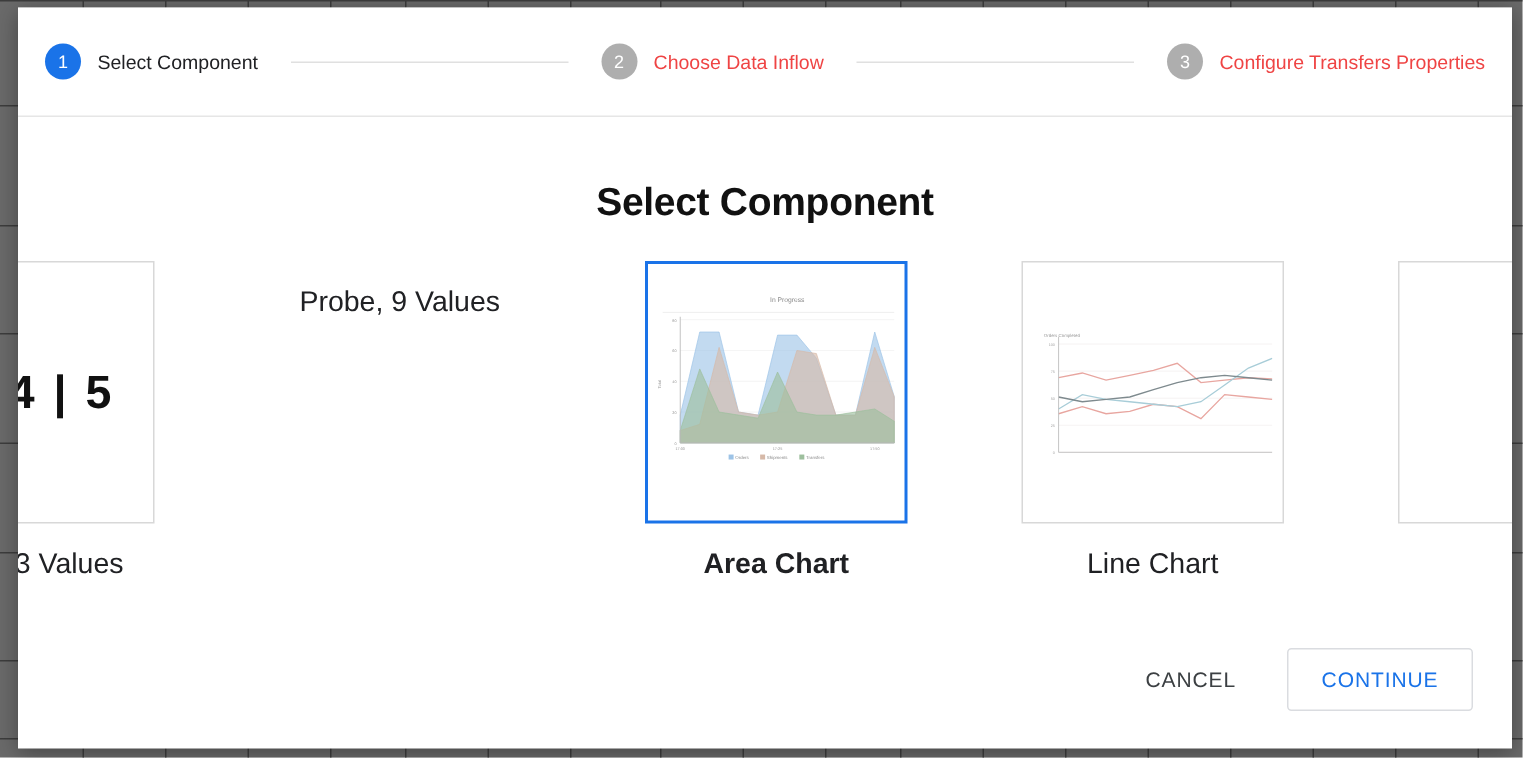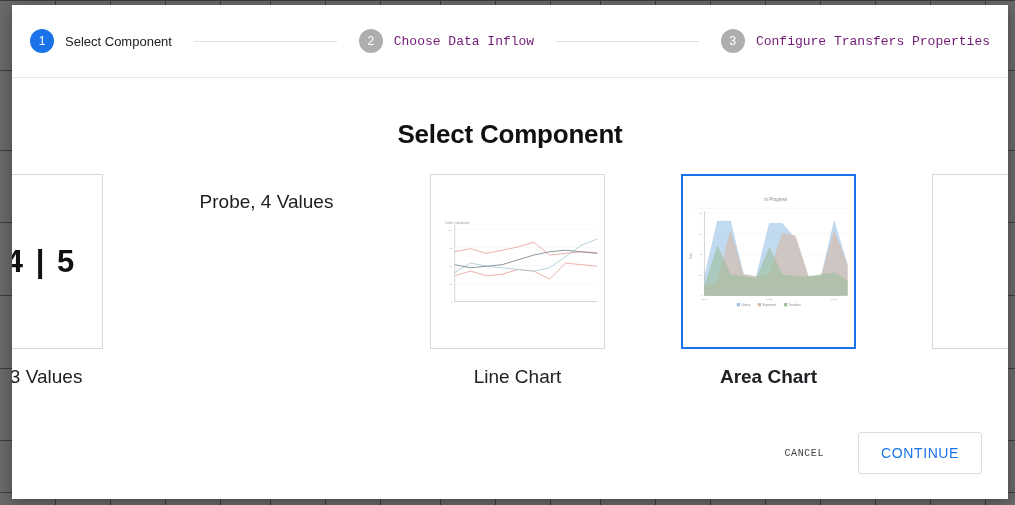--- a/index.html
+++ b/index.html
@@ -72,21 +72,21 @@
     text-align: center;
     flex: 0 0 24px;
   }
   .step.active .step-bullet { background: #1a73e8; }
   .step.inactive .step-bullet { background: #aeaeae; }
   .step-label {
     margin-left: 11px;
     font-size: 13px;
   }
   .step.active .step-label { color: #202124; }
-  .step.inactive .step-label { color: #701a75; font-family: Liberation Mono, monospace; }
+  .step.inactive .step-label { color: #ef4444; }
   .step-connector {
     flex: 1 1 auto;
     height: 1px;
     background: #e0e0e0;
     margin: 0 22px;
     min-width: 30px;
   }
 
   
   .modal-body {
@@ -169,22 +169,22 @@
     height: 92px;
     display: flex;
     align-items: center;
     justify-content: flex-end;
     padding-right: 26px;
     gap: 22px;
   }
   .btn-text {
     background: none;
     border: none;
-    font-family: Liberation Mono, monospace;
-    font-size: 10px;
+    font-family: Liberation Sans, sans-serif;
+    font-size: 14px;
     letter-spacing: .6px;
     color: #3c4043;
     padding: 9px 12px;
     cursor: pointer;
   }
   .btn-outline {
     background: #fff;
     border: 1px solid #dadce0;
     border-radius: 3px;
     font-family: inherit;
@@ -257,46 +257,21 @@
       <div class="carousel-track">
 
         <div class="card">
           <div class="card-thumb">
             <div class="probe-values">3 | 4 | 5</div>
           </div>
           <div class="card-label">Probe, 3 Values</div>
         </div>
 
         <div class="card">
-          <div class="card-label">Probe, 4 Values</div>
-        </div>
-
-        <div class="card">
-          <div class="card-thumb">
-            <svg class="thumb-svg" id="line-thumb" viewBox="0 0 175 175">
-                <text x="14" y="50" font-size="3" fill="#9a9a9a" font-family="Liberation Sans, sans-serif">Orders Completed</text>
-                <line x1="24" y1="55" x2="168" y2="55" stroke="#f2eeee" stroke-width="0.5"></line>
-                <line x1="24" y1="73.25" x2="168" y2="73.25" stroke="#f2eeee" stroke-width="0.5"></line>
-                <line x1="24" y1="91.5" x2="168" y2="91.5" stroke="#f2eeee" stroke-width="0.5"></line>
-                <line x1="24" y1="109.75" x2="168" y2="109.75" stroke="#f2eeee" stroke-width="0.5"></line>
-                <line x1="24" y1="128" x2="168" y2="128" stroke="#f2eeee" stroke-width="0.5"></line>
-                <polyline points="24.0,77.7 40.0,74.5 56.0,79.3 72.0,76.1 88.0,72.8 104.0,68.0 120.0,81.0 136.0,79.3 152.0,77.7 168.0,78.5" fill="none" stroke="#e8a6a0" stroke-width="0.9"></polyline>
-                <polyline points="24.0,102.0 40.0,97.2 56.0,102.0 72.0,100.4 88.0,95.6 104.0,97.2 120.0,105.3 136.0,89.1 152.0,90.7 168.0,92.3" fill="none" stroke="#e8a6a0" stroke-width="0.9"></polyline>
-                <polyline points="24.0,98.8 40.0,89.1 56.0,92.3 72.0,93.9 88.0,95.6 104.0,97.2 120.0,93.9 136.0,82.6 152.0,71.2 168.0,64.7" fill="none" stroke="#a8cdd8" stroke-width="0.9"></polyline>
-                <polyline points="24.0,90.7 40.0,93.9 56.0,92.3 72.0,90.7 88.0,85.8 104.0,81.0 120.0,77.7 136.0,76.1 152.0,77.7 168.0,79.3" fill="none" stroke="#7e8a8e" stroke-width="0.9"></polyline>
-                <line x1="24" y1="50" x2="24" y2="128" stroke="#bdbdbd" stroke-width="0.6"></line>
-                <line x1="24" y1="128" x2="168" y2="128" stroke="#bdbdbd" stroke-width="0.6"></line>
-                <text x="21.5" y="129.2" font-size="2.5" fill="#a5a5a5" text-anchor="end" font-family="Liberation Sans, sans-serif">0</text>
-                <text x="21.5" y="110.95" font-size="2.5" fill="#a5a5a5" text-anchor="end" font-family="Liberation Sans, sans-serif">25</text>
-                <text x="21.5" y="92.7" font-size="2.5" fill="#a5a5a5" text-anchor="end" font-family="Liberation Sans, sans-serif">50</text>
-                <text x="21.5" y="74.45" font-size="2.5" fill="#a5a5a5" text-anchor="end" font-family="Liberation Sans, sans-serif">75</text>
-                <text x="21.5" y="56.2" font-size="2.5" fill="#a5a5a5" text-anchor="end" font-family="Liberation Sans, sans-serif">100</text>
-              </svg>
-          </div>
-          <div class="card-label">Line Chart</div>
+          <div class="card-label">Probe, 9 Values</div>
         </div>
 
         <div class="card selected">
           <div class="card-thumb">
             <svg class="thumb-svg" id="area-thumb" viewBox="0 0 175 175">
                 <text x="95" y="26" font-size="4.6" fill="#8a8a8a" text-anchor="middle" font-family="Liberation Sans, sans-serif">In Progress</text>
                 <line x1="10" y1="33" x2="168" y2="33" stroke="#ececec" stroke-width="0.6"></line>
                 <line x1="22" y1="38" x2="168" y2="38" stroke="#f0f0f0" stroke-width="0.5"></line>
                 <line x1="22" y1="59" x2="168" y2="59" stroke="#f0f0f0" stroke-width="0.5"></line>
                 <line x1="22" y1="80" x2="168" y2="80" stroke="#f0f0f0" stroke-width="0.5"></line>
@@ -321,20 +296,45 @@
                 <rect x="76.5" y="130" width="3.4" height="3.4" fill="#d6b9a8"></rect>
                 <text x="81.1" y="133" font-size="3" fill="#8a8a8a" font-family="Liberation Sans, sans-serif">Shipments</text>
                 <rect x="103.25" y="130" width="3.4" height="3.4" fill="#9dbf9d"></rect>
                 <text x="107.85" y="133" font-size="3" fill="#8a8a8a" font-family="Liberation Sans, sans-serif">Transfers</text>
               </svg>
           </div>
           <div class="card-label">Area Chart</div>
         </div>
 
         <div class="card">
+          <div class="card-thumb">
+            <svg class="thumb-svg" id="line-thumb" viewBox="0 0 175 175">
+                <text x="14" y="50" font-size="3" fill="#9a9a9a" font-family="Liberation Sans, sans-serif">Orders Completed</text>
+                <line x1="24" y1="55" x2="168" y2="55" stroke="#f2eeee" stroke-width="0.5"></line>
+                <line x1="24" y1="73.25" x2="168" y2="73.25" stroke="#f2eeee" stroke-width="0.5"></line>
+                <line x1="24" y1="91.5" x2="168" y2="91.5" stroke="#f2eeee" stroke-width="0.5"></line>
+                <line x1="24" y1="109.75" x2="168" y2="109.75" stroke="#f2eeee" stroke-width="0.5"></line>
+                <line x1="24" y1="128" x2="168" y2="128" stroke="#f2eeee" stroke-width="0.5"></line>
+                <polyline points="24.0,77.7 40.0,74.5 56.0,79.3 72.0,76.1 88.0,72.8 104.0,68.0 120.0,81.0 136.0,79.3 152.0,77.7 168.0,78.5" fill="none" stroke="#e8a6a0" stroke-width="0.9"></polyline>
+                <polyline points="24.0,102.0 40.0,97.2 56.0,102.0 72.0,100.4 88.0,95.6 104.0,97.2 120.0,105.3 136.0,89.1 152.0,90.7 168.0,92.3" fill="none" stroke="#e8a6a0" stroke-width="0.9"></polyline>
+                <polyline points="24.0,98.8 40.0,89.1 56.0,92.3 72.0,93.9 88.0,95.6 104.0,97.2 120.0,93.9 136.0,82.6 152.0,71.2 168.0,64.7" fill="none" stroke="#a8cdd8" stroke-width="0.9"></polyline>
+                <polyline points="24.0,90.7 40.0,93.9 56.0,92.3 72.0,90.7 88.0,85.8 104.0,81.0 120.0,77.7 136.0,76.1 152.0,77.7 168.0,79.3" fill="none" stroke="#7e8a8e" stroke-width="0.9"></polyline>
+                <line x1="24" y1="50" x2="24" y2="128" stroke="#bdbdbd" stroke-width="0.6"></line>
+                <line x1="24" y1="128" x2="168" y2="128" stroke="#bdbdbd" stroke-width="0.6"></line>
+                <text x="21.5" y="129.2" font-size="2.5" fill="#a5a5a5" text-anchor="end" font-family="Liberation Sans, sans-serif">0</text>
+                <text x="21.5" y="110.95" font-size="2.5" fill="#a5a5a5" text-anchor="end" font-family="Liberation Sans, sans-serif">25</text>
+                <text x="21.5" y="92.7" font-size="2.5" fill="#a5a5a5" text-anchor="end" font-family="Liberation Sans, sans-serif">50</text>
+                <text x="21.5" y="74.45" font-size="2.5" fill="#a5a5a5" text-anchor="end" font-family="Liberation Sans, sans-serif">75</text>
+                <text x="21.5" y="56.2" font-size="2.5" fill="#a5a5a5" text-anchor="end" font-family="Liberation Sans, sans-serif">100</text>
+              </svg>
+          </div>
+          <div class="card-label">Line Chart</div>
+        </div>
+
+        <div class="card">
           <div class="card-thumb"></div>
           <div class="card-label"></div>
         </div>
 
       </div>
     </div>
 
     <div class="modal-footer">
       <button class="btn-text">CANCEL</button>
       <button class="btn-outline">CONTINUE</button>

